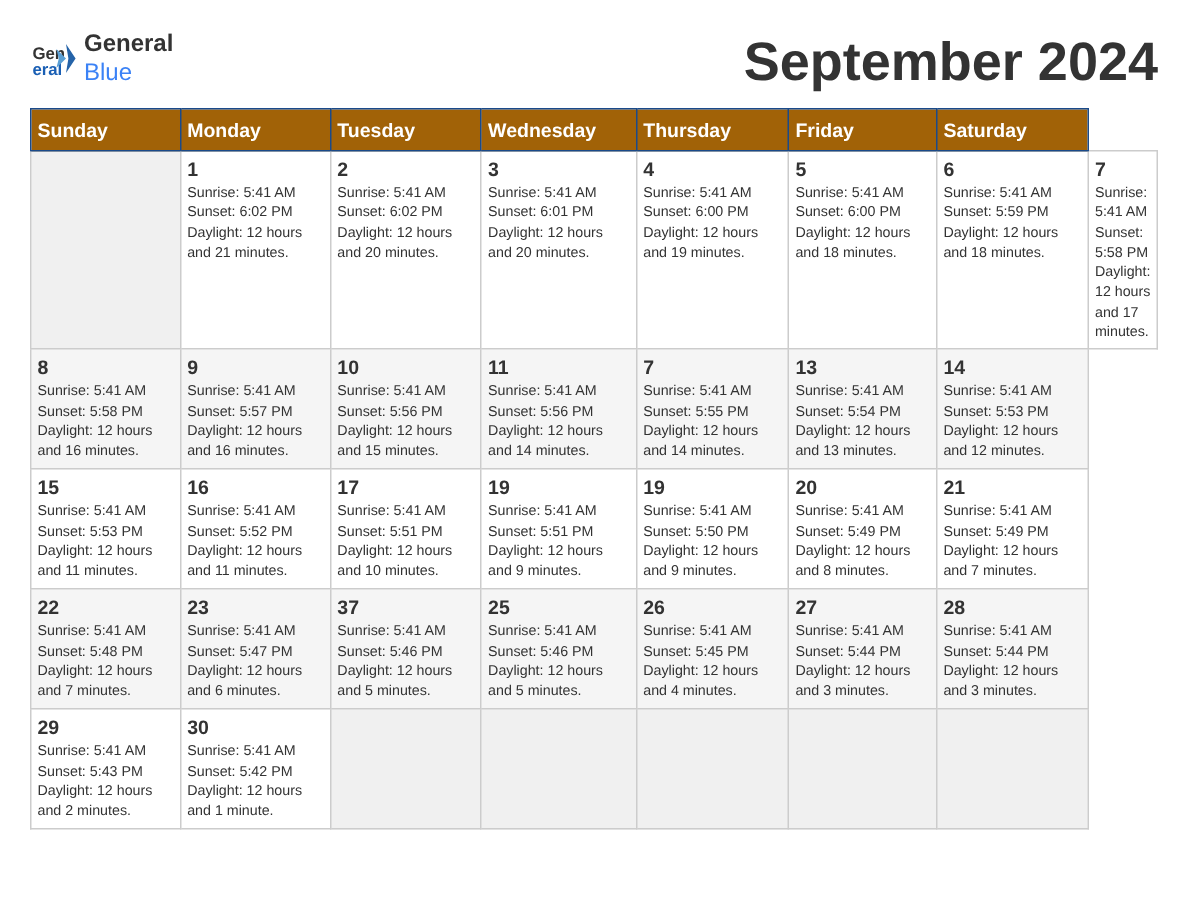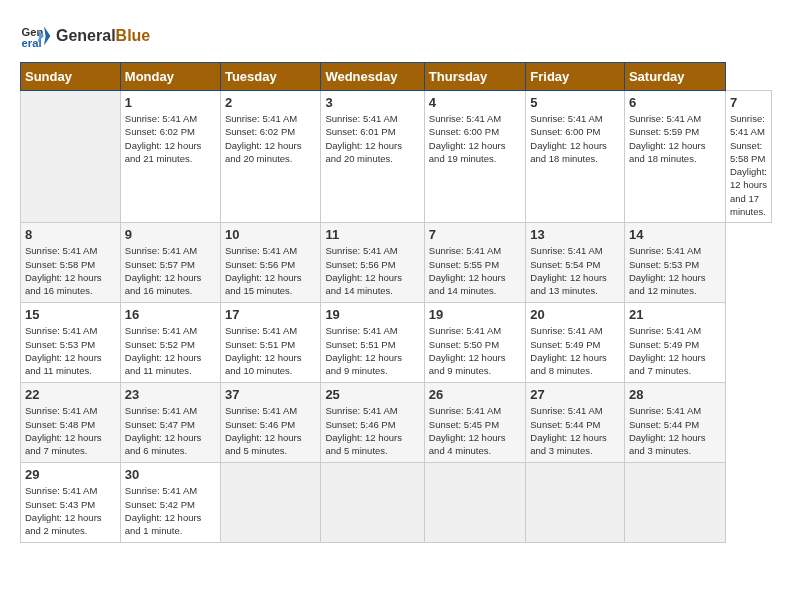--- a/index.html
+++ b/index.html
@@ -82,26 +82,27 @@
 <body>
 
 <div class="header-section">
   <div class="logo">
     <svg class="logo-icon" viewBox="0 0 40 40">
       <text x="2" y="20" font-size="14" font-weight="bold" fill="#333">Gen</text>
       <text x="2" y="34" font-size="14" font-weight="bold" fill="#1a5fb4">eral</text>
       <polygon points="30,8 38,20 30,32 32,20" fill="#2563a8"></polygon>
       <polygon points="22,12 30,20 22,28 24,20" fill="#5a9fd4"></polygon>
     </svg>
-    <div style="display:flex;line-height:1.2;">
+    <div style="display:flex;flex-direction:column;line-height:1.2;">
       <span style="font-size:16px;font-weight:bold;color:#333;">General</span>
-      <span style="font-size:16px;font-weight:bold;color:#a16207;">Blue</span>
+      <span style="font-size:16px;font-weight:normal;color:#3b82f6;">Blue</span>
     </div>
   </div>
   <div class="title-section">
+    <div class="month-title">September 2024</div>
   </div>
 </div>
 
 <table>
   <thead>
     <tr>
     <th>Sunday</th>
         <th>Monday</th>
         <th>Tuesday</th>
         <th>Wednesday</th>

